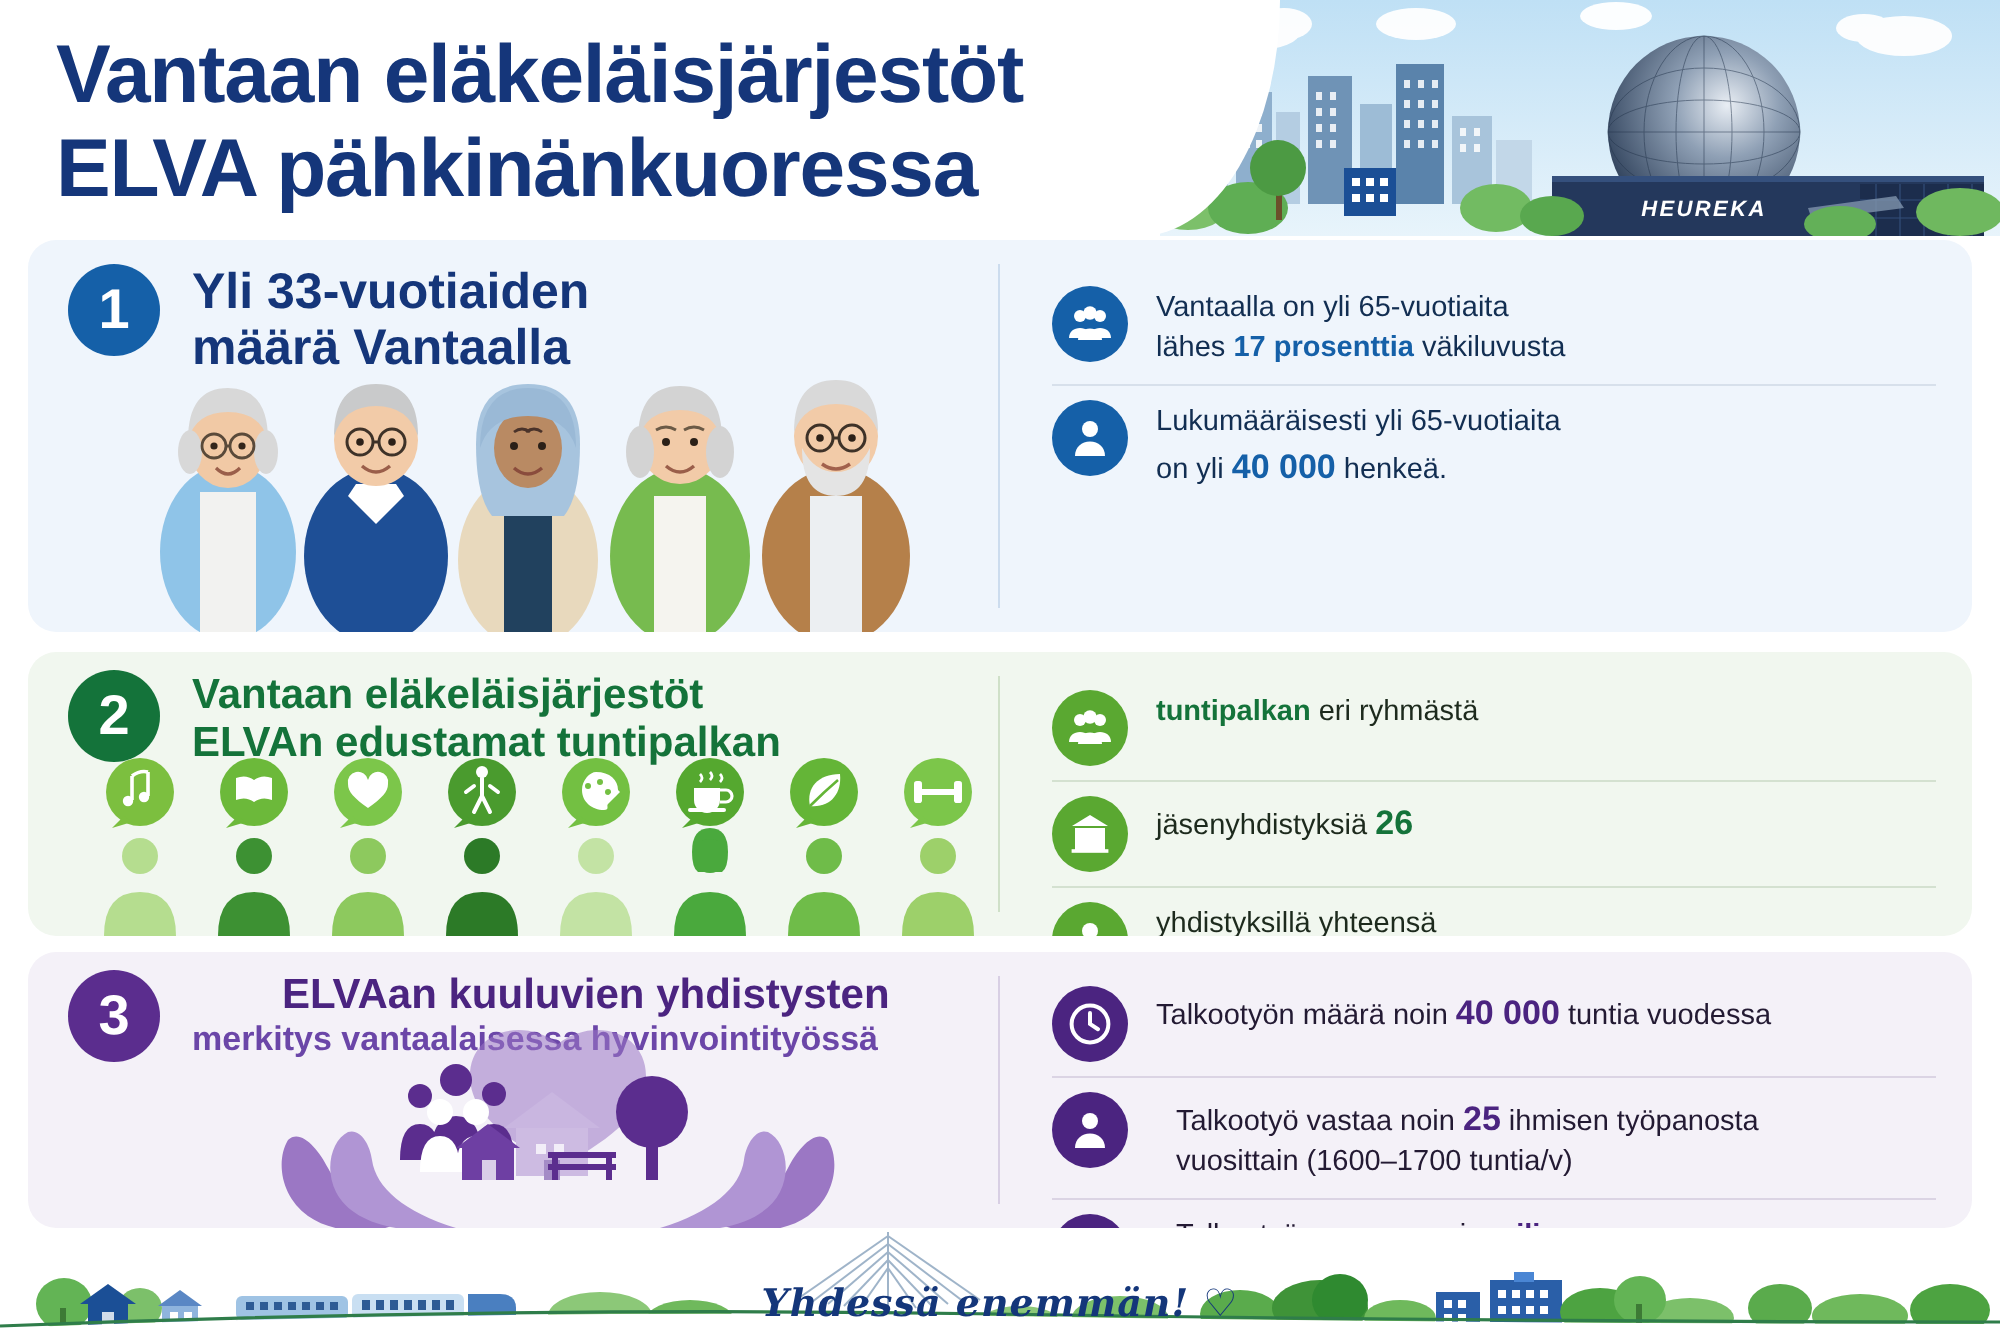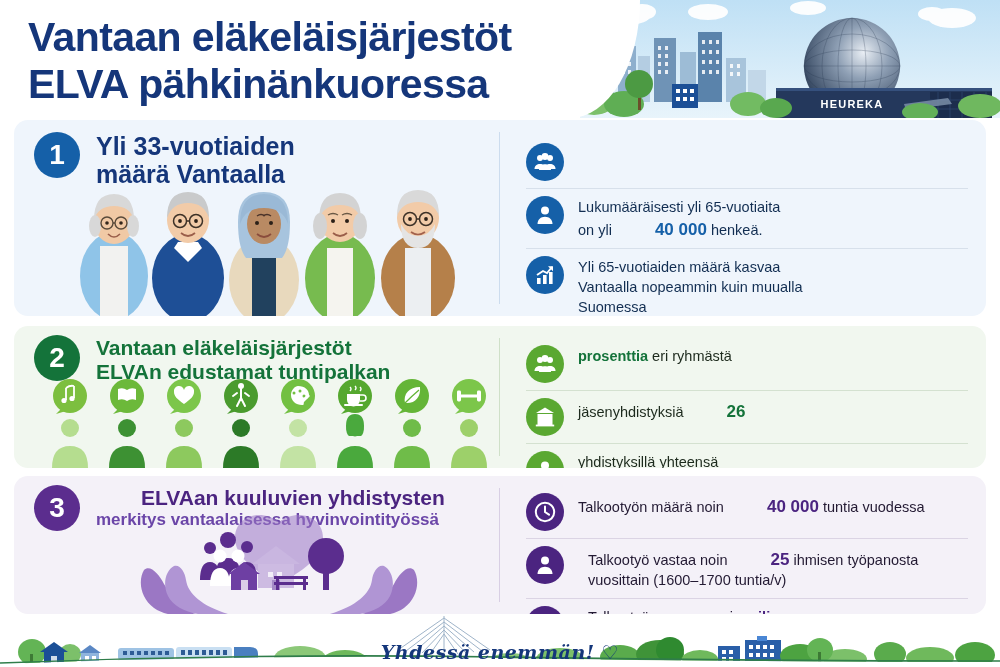--- a/index.html
+++ b/index.html
@@ -15,21 +15,21 @@
     width: 1000px; height: 667px;
     background: #ffffff;
   }
 
   
   .header {
     position: absolute; left: 0; top: 0; width: 1000px; height: 118px;
     overflow: hidden;
   }
   .header-art {
-    position: absolute; right: 0; top: 0; width: 420px; height: 118px;
+    position: absolute; right: 0; top: 0; width: 420px; height: 118px; font-style: italic;
   }
   .header-white-mask {
     position: absolute; left: 0; top: 0; width: 640px; height: 118px;
     background: #ffffff;
     border-bottom-right-radius: 70px 118px;
     z-index: 3;
   }
   .title-block {
     position: absolute; left: 28px; top: 14px; z-index: 4;
   }
@@ -106,21 +106,21 @@
   .bullet-text {
     font-size: 14.5px; line-height: 1.37; color: #1b2733; padding-top: 2px;
   }
   .card-1 .bullet-text { color: #122e52; }
   .card-2 .bullet-text { color: #1d2a1d; }
   .card-3 .bullet-text { color: #231a33; }
   .hl { font-weight: bold; }
   .card-1 .hl { color: #1560a8; }
   .card-2 .hl { color: #14733a; }
   .card-3 .hl { color: #4b2480; }
-  .hl-big { font-size: 17px; margin-left: 39px; }
+  .hl-big { font-size: 17px; }
 
   
   .illus { position: absolute; }
   .card-1 .illus { left: 54px; top: 56px; width: 420px; height: 140px; }
   .card-2 .illus { left: 28px; top: 48px; width: 450px; height: 94px; }
   .card-3 .illus { left: 120px; top: 38px; width: 290px; height: 100px; }
 
   
   .footer {
     position: absolute; left: 0; bottom: 0; width: 1000px; height: 53px;
@@ -355,44 +355,33 @@
           <div class="bullet-icon">
             <svg viewBox="0 0 24 24" width="24" height="24" fill="#ffffff">
               <circle cx="7" cy="8" r="3"></circle>
                 <circle cx="17" cy="8" r="3"></circle>
                 <circle cx="12" cy="6.5" r="3.4"></circle>
               <path d="M1.5 19c0-3.2 2.5-5 5.5-5s5.5 1.8 5.5 5z"></path>
               <path d="M11.5 19c0-3.2 2.5-5 5.5-5s5.5 1.8 5.5 5z"></path>
               <path d="M6 20c0-3.6 2.7-5.8 6-5.8s6 2.2 6 5.8z"></path>
             </svg>
           </div>
+          <div class="bullet-text">
+            Vantaalla on yli 65-vuotiaita<br>lähes <span class="hl">17 prosenttia</span> väkiluvusta
+          </div>
         </div>
         <div class="bullet">
           <div class="bullet-icon">
             <svg viewBox="0 0 24 24" width="24" height="24" fill="#ffffff">
               <circle cx="12" cy="7.5" r="4"></circle>
               <path d="M4.5 21c0-4.4 3.3-7.2 7.5-7.2s7.5 2.8 7.5 7.2z"></path>
             </svg>
           </div>
           <div class="bullet-text">
             Lukumääräisesti yli 65-vuotiaita<br>on yli <span class="hl hl-big">40 000</span> henkeä.
-          </div>
-        </div>
-        <div class="bullet">
-          <div class="bullet-icon">
-            <svg viewBox="0 0 24 24" width="24" height="24">
-              <rect x="4" y="15" width="3.6" height="6" fill="#ffffff"></rect>
-              <rect x="10" y="12" width="3.6" height="9" fill="#ffffff"></rect>
-              <rect x="16" y="9" width="3.6" height="12" fill="#ffffff"></rect>
-              <path d="M4 12 L10 8 L14 10 L19 4" stroke="#ffffff" stroke-width="1.9" fill="none"></path>
-              <path d="M15 3.2h5v5l-1.8-1.8-3.2-3.2z" fill="#ffffff"></path>
-            </svg>
-          </div>
-          <div class="bullet-text">
-            Yli 65-vuotiaiden määrä kasvaa<br>Vantaalla nopeammin kuin muualla<br>Suomessa
           </div>
         </div>
       </div>
     </div>
   </div>
 
   <div class="card card-2">
     <div class="card-inner">
       <div class="badge">2</div>
       <div class="heading">
@@ -516,21 +505,21 @@
             <svg viewBox="0 0 24 24" width="24" height="24" fill="#ffffff">
               <circle cx="7" cy="8" r="3"></circle>
                 <circle cx="17" cy="8" r="3"></circle>
                 <circle cx="12" cy="6.5" r="3.4"></circle>
               <path d="M1.5 19c0-3.2 2.5-5 5.5-5s5.5 1.8 5.5 5z"></path>
               <path d="M11.5 19c0-3.2 2.5-5 5.5-5s5.5 1.8 5.5 5z"></path>
               <path d="M6 20c0-3.6 2.7-5.8 6-5.8s6 2.2 6 5.8z"></path>
             </svg>
           </div>
           <div class="bullet-text">
-            <span class="hl">prosenttia</span> eri ryhmästä
+            <span class="hl">tuntipalkan</span> eri ryhmästä
           </div>
         </div>
         <div class="bullet">
           <div class="bullet-icon">
             <svg viewBox="0 0 24 24" width="24" height="24" fill="#ffffff">
               <path d="M12 2.5 L21 8 H3z"></path>
               <rect x="4.5" y="9" width="15" height="11"></rect>
               <rect x="2.8" y="19.6" width="18.4" height="1.8"></rect>
               <path d="M12 3.5v3.2" stroke="#ffffff" stroke-width="0.8"></path>
             </svg>

